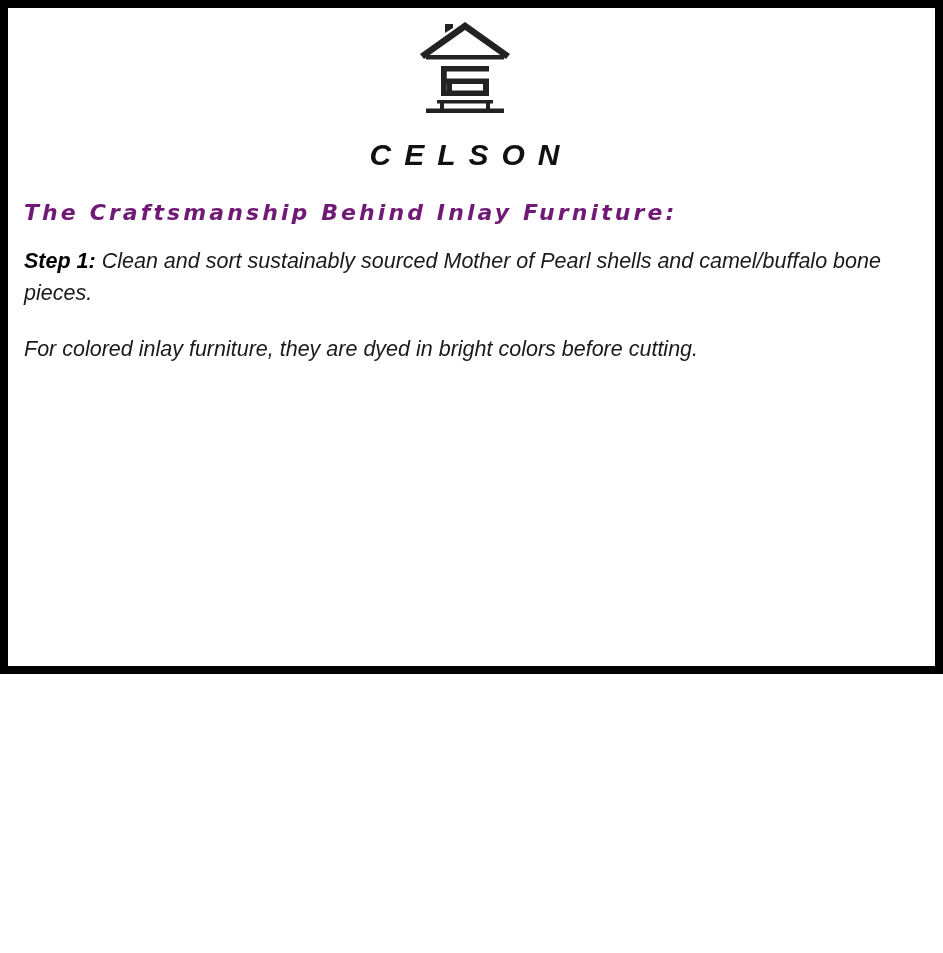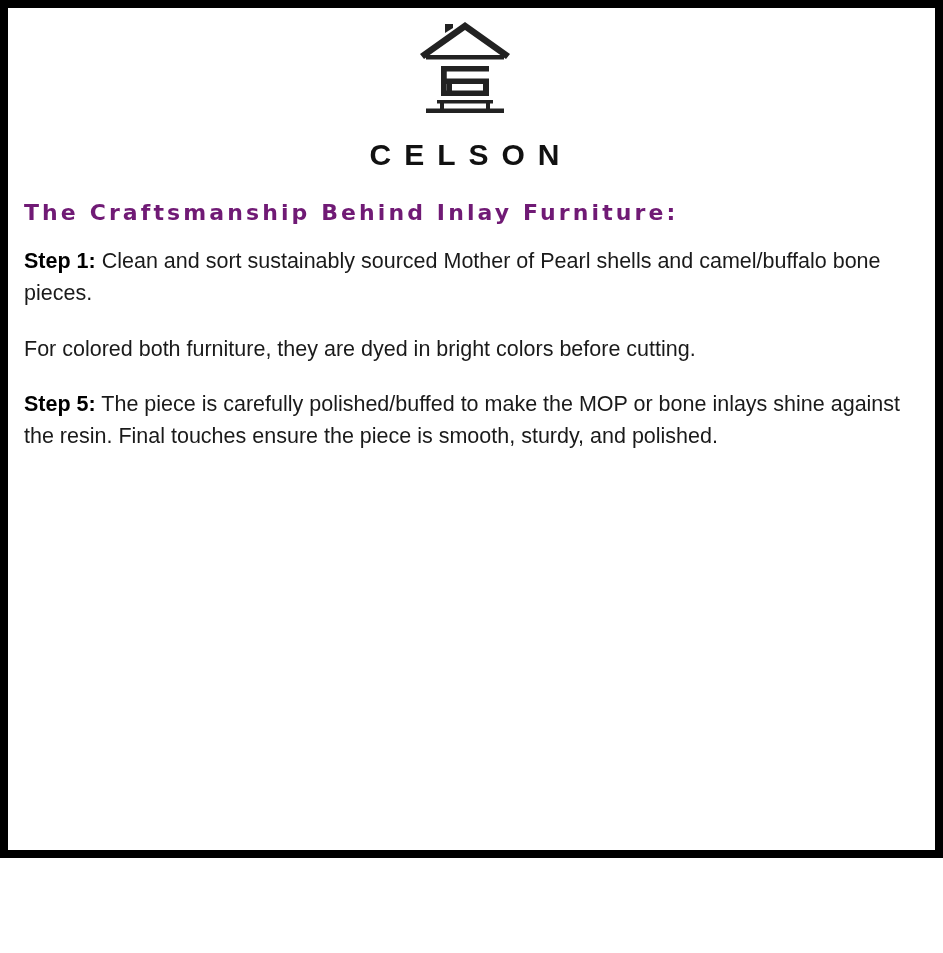--- a/index.html
+++ b/index.html
@@ -9,25 +9,26 @@
     background: #ffffff;
   }
   body {
     font-family: "Liberation Sans", "DejaVu Sans", sans-serif;
     -webkit-font-smoothing: antialiased;
   }
 
   .poster {
     position: relative;
     width: 943px;
-    height: 858px;
+    height: 674px;
     box-sizing: border-box;
     background: #ffffff;
     border: 8px solid #000000;
     overflow: hidden;
+    font-style: italic;
   }
 
   .poster-inner {
     box-sizing: border-box;
     width: 100%;
     height: 100%;
     padding: 6px 22px 0 8px;
     display: flex;
     flex-direction: column;
   }
@@ -133,25 +134,22 @@
     <h1 class="headline">The Craftsmanship Behind Inlay Furniture:</h1>
 
     <div class="body-copy">
 
 
       <p class="para">
         <span class="lead">Step 1</span><span class="lead">:</span><span> Clean and sort sustainably sourced Mother of Pearl shells and camel/buffalo bone pieces.</span>
       </p>
 
       <p class="para">
-        <span>For colored both furniture, they are dyed in bright colors before cutting.</span>
+        <span>For colored inlay furniture, they are dyed in bright colors before cutting.</span>
       </p>
 
 
 
 
-      <p class="para">
-        <span class="lead">Step 5</span><span class="lead">:</span><span> The piece is carefully polished/buffed to make the MOP or bone inlays shine against the resin. Final touches ensure the piece is smooth, sturdy, and polished.</span>
-      </p>
 
     </div>
   </div>
 </div>
 
 </body></html>

